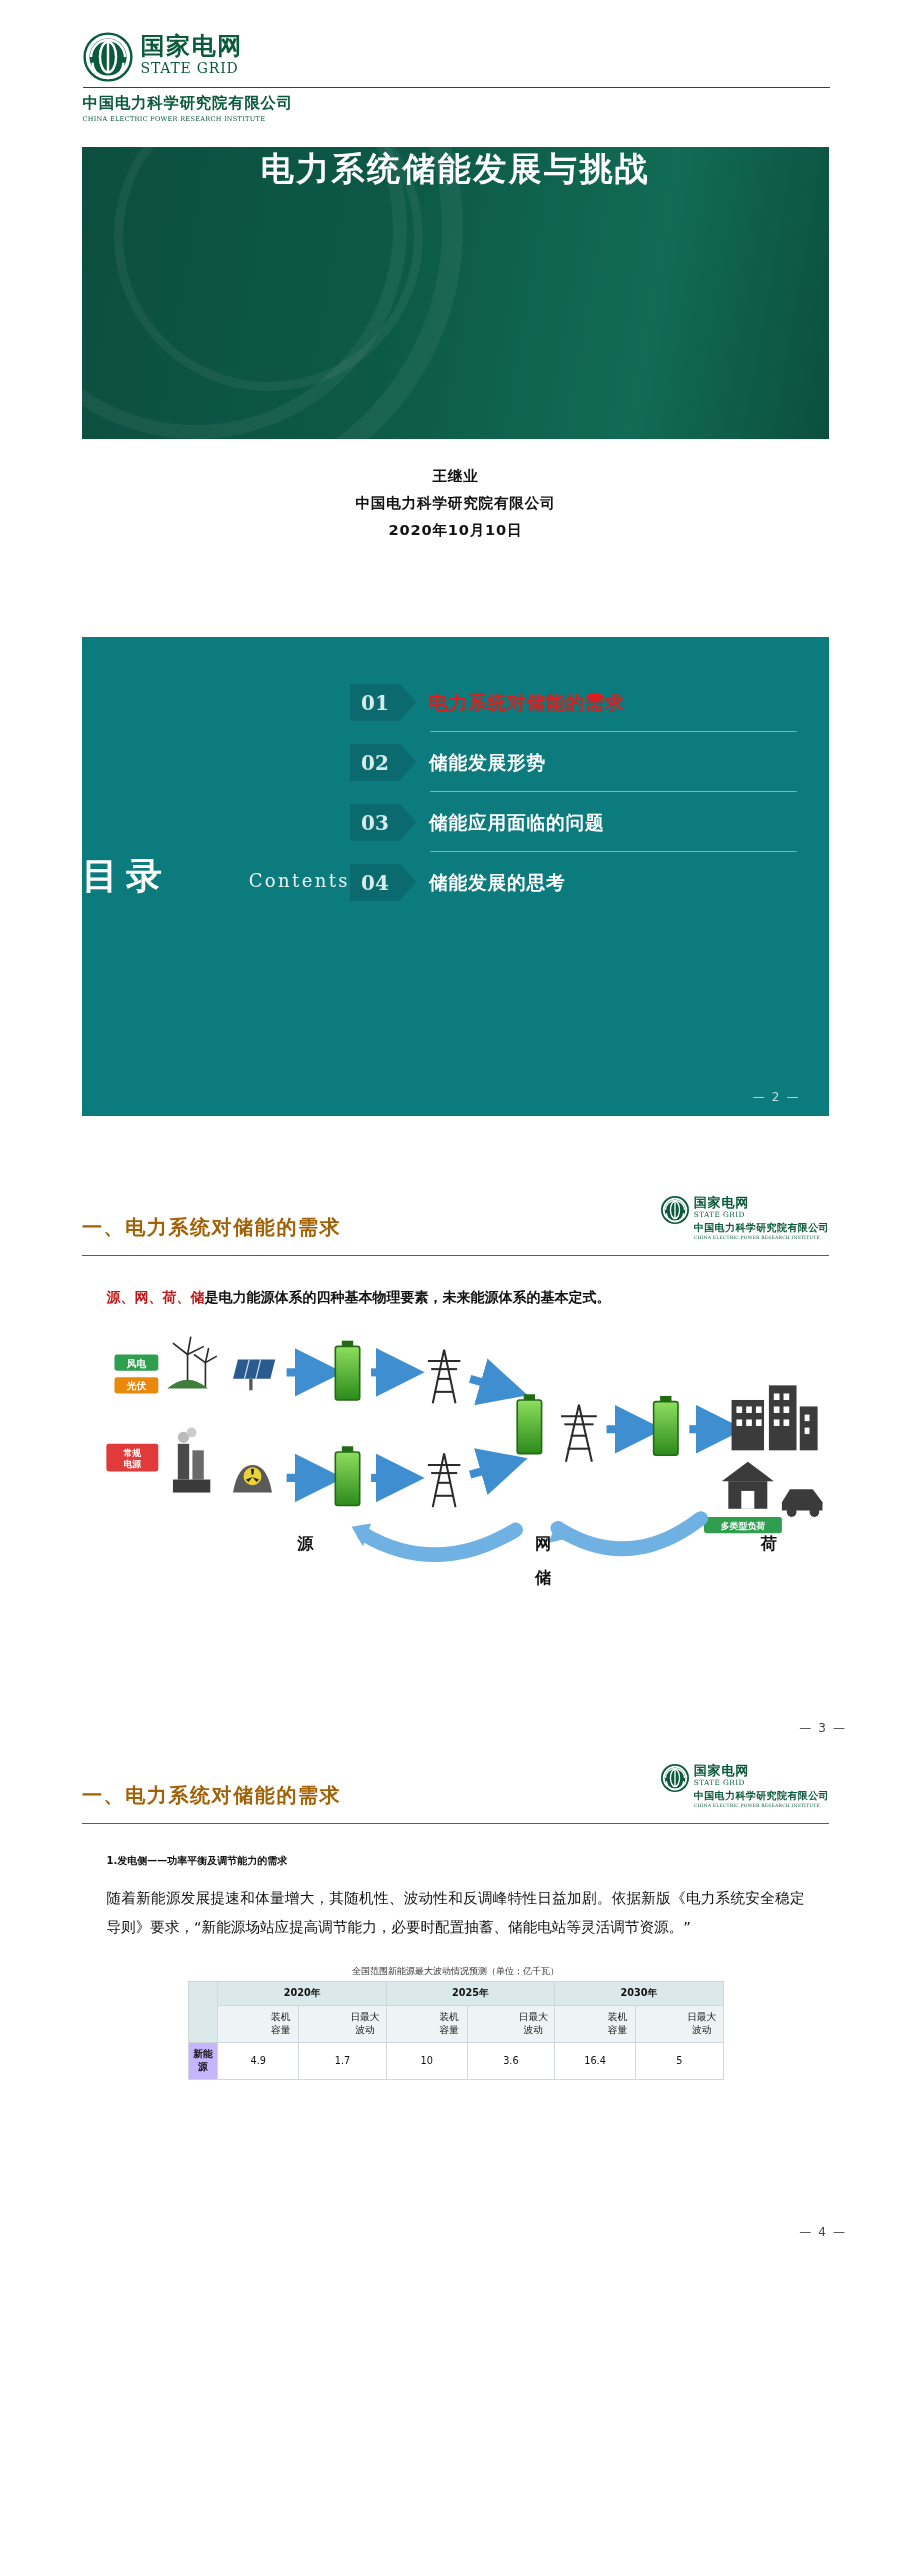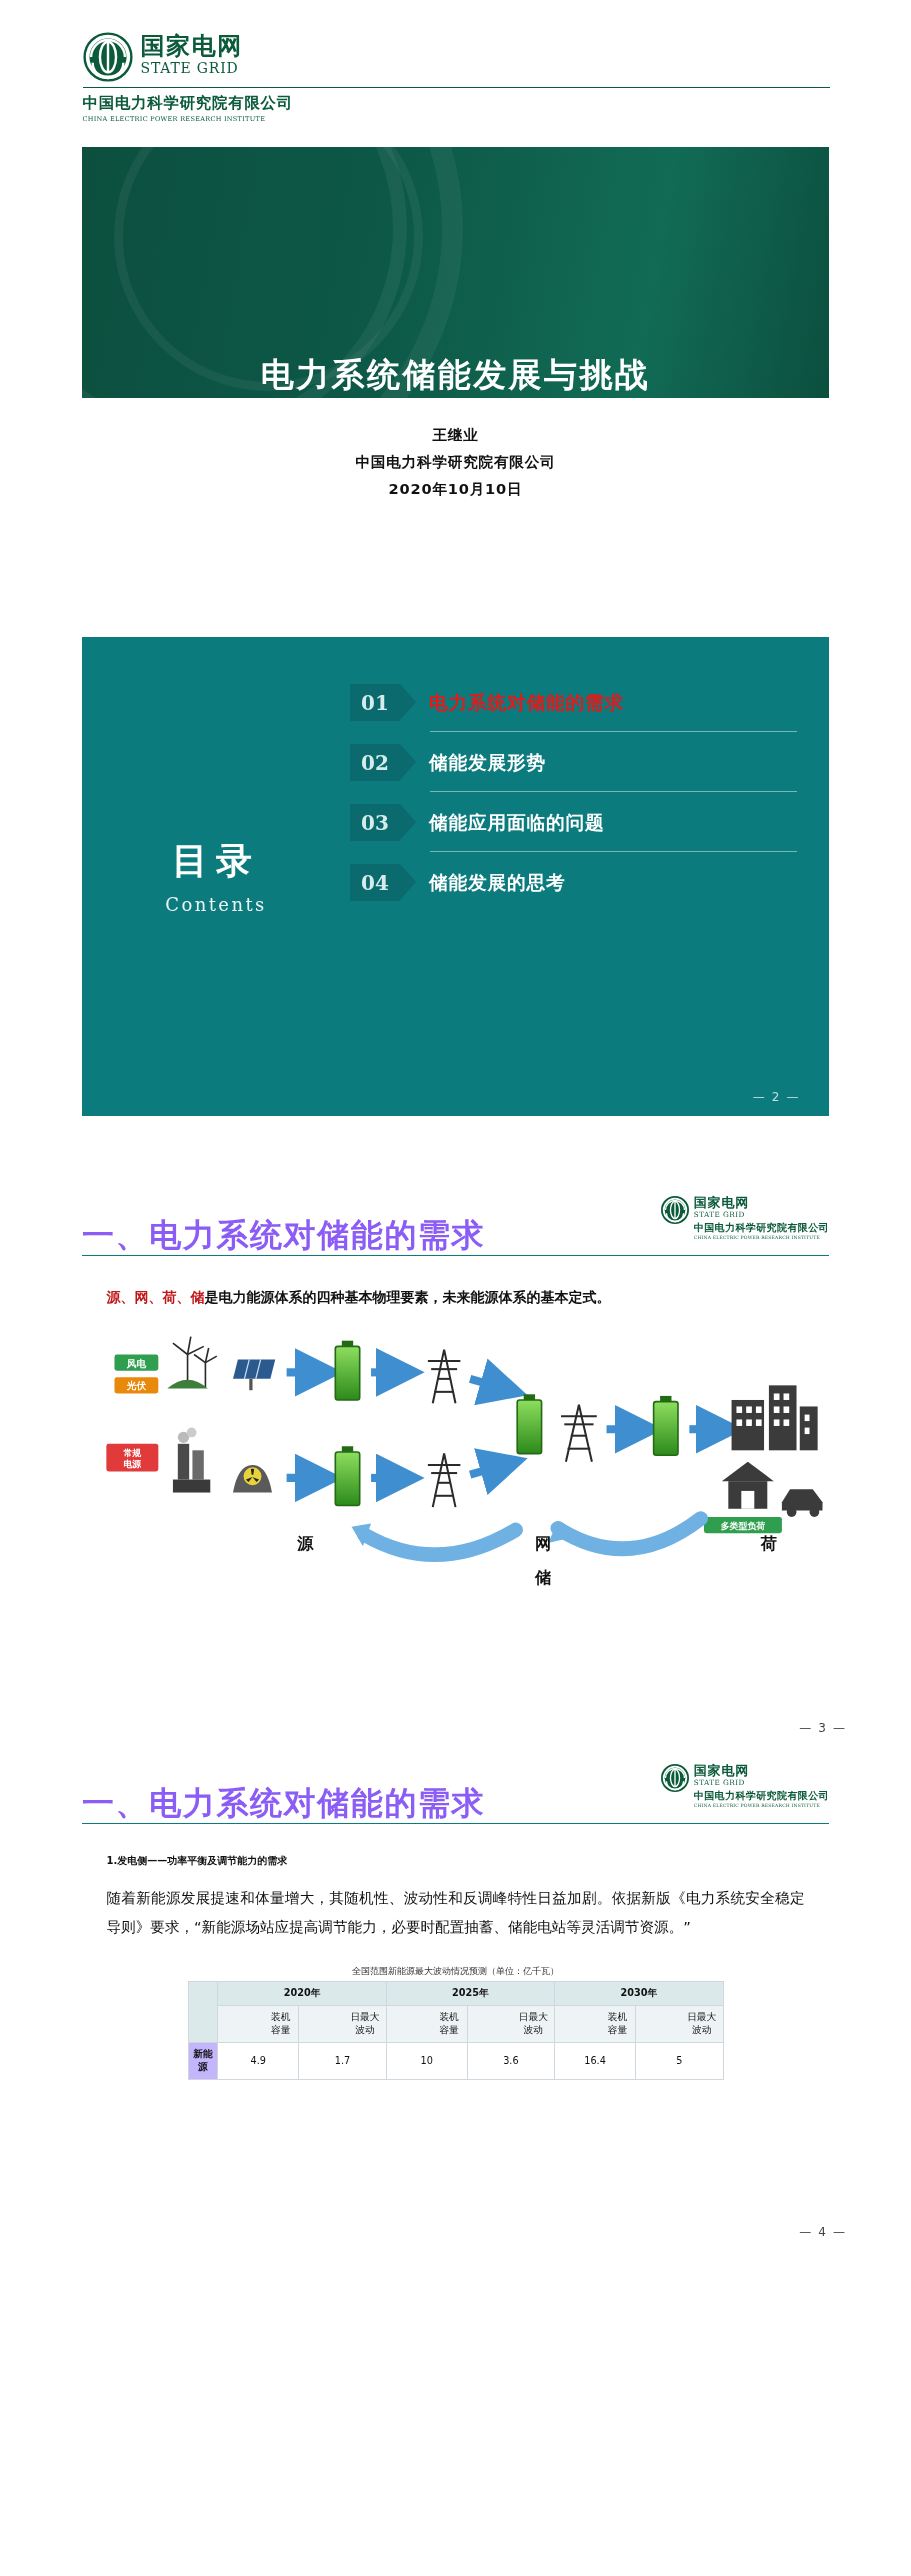--- a/index.html
+++ b/index.html
@@ -52,25 +52,25 @@
     font-size: 15.4px; font-weight: bold; color: #0b5a3a; letter-spacing: 0.8px;
   }
   .brand-sub2 {
     padding-left: 50px; margin-top: 0.8px;
     font-size: 6.5px; color: #0b5a3a; letter-spacing: 0.3px;
     font-family: "DejaVu Serif", serif;
   }
 
   .cover-band {
     margin: 24px auto 0;
-    width: 747px; height: 251px;
+    width: 747px; height: 292px;
     background: linear-gradient(100deg, #0c4f3f 0%, #0d5847 40%, #116b55 75%, #0c4f3f 100%);
     position: relative;
     overflow: hidden;
-    display: flex; align-items: flex-end; justify-content: center;
+    display: flex; align-items: flex-start; justify-content: center;
   }
   .cover-band .arc {
     position: absolute;
     border: 14.6px solid rgba(255,255,255,0.055);
     border-radius: 50%;
   }
   .cover-band .arc.a1 { width: 422px; height: 422px; left: -97px; top: -130px; }
   .cover-band .arc.a2 { width: 568px; height: 568px; left: -187px; top: -203px; border-width: 21px;}
   .cover-band .arc.a3 { width: 309px; height: 309px; left: 32px; top: -65px; border-width: 9.7px;}
   .cover-title {
@@ -95,22 +95,22 @@
   #slide2 { height: 568px; padding-top: 19.5px; }
   .toc-wrap {
     width: 747px; margin: 0 auto;
     background: #0c7b7e;
     height: 479px;
     position: relative;
     display: flex;
   }
   .toc-left {
     width: 268px;
-    display: flex; flex-direction: column;
-    align-items: center; justify-content: center;
+    display: flex; flex-direction: row;
+    align-items: center; justify-content: space-between;
     color: #fff;
   }
   .toc-left .cn { font-size: 36px; font-weight: bold; letter-spacing: 8px; }
   .toc-left .en {
     font-size: 18px; letter-spacing: 2.4px; margin-top: 8px; opacity: .92;
     font-family: "DejaVu Serif", serif;
   }
   .toc-right {
     flex: 1; padding: 45px 32px 8px 0;
     display: flex; flex-direction: column; justify-content: flex-start;
@@ -157,22 +157,22 @@
   }
 
   
   .c-slide { padding-top: 8px; }
   .c-head {
     width: 747px; margin: 0 auto;
     position: relative;
     height: 70px;
   }
   .c-title {
-    color: #8b5cf6;
-    font-size: 32px;
+    color: #a16207;
+    font-size: 20px;
     font-weight: bold;
     letter-spacing: 1.6px;
     padding-top: 21px;
   }
   .c-rule {
     position: absolute; left: 0; right: 0; top: 62px;
     border-bottom: 1.6px solid #0c7b7e;
   }
   .c-logo {
     position: absolute; right: 0; top: 3.2px;

